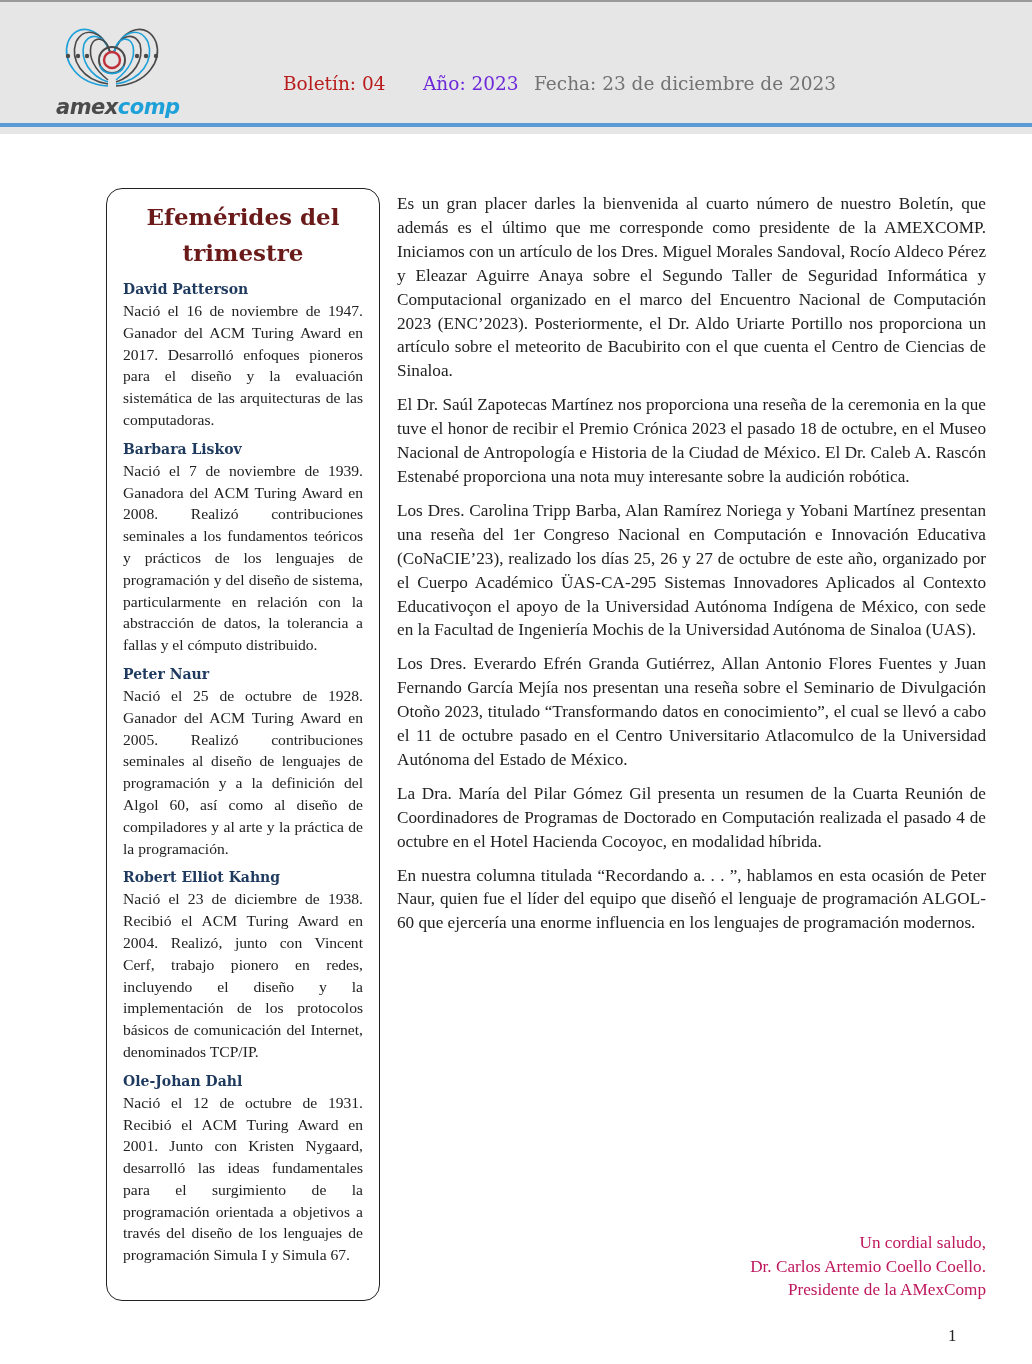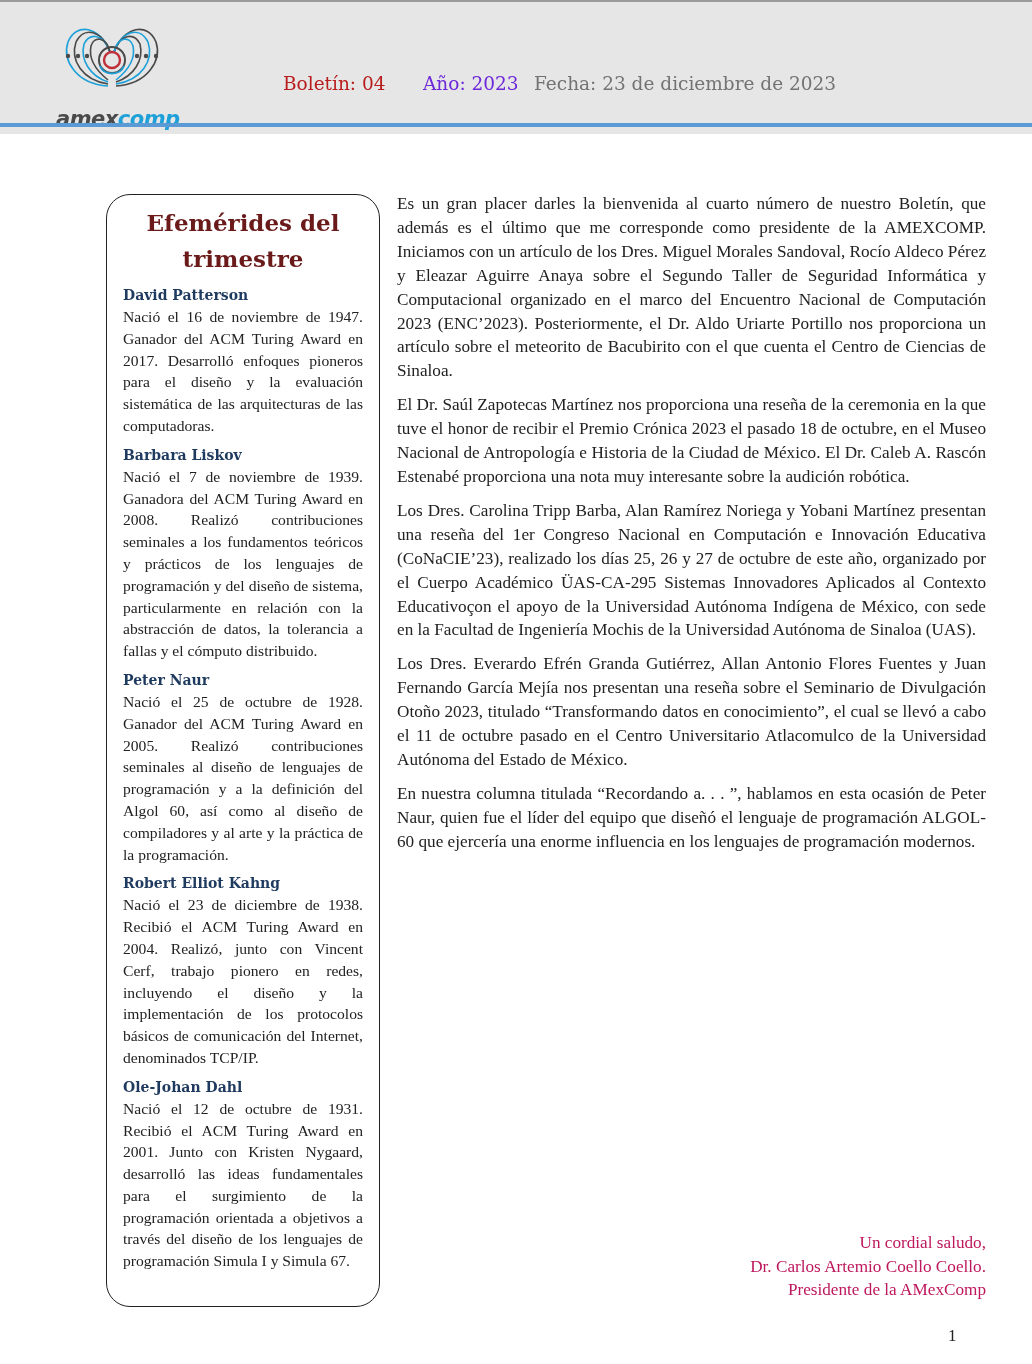--- a/index.html
+++ b/index.html
@@ -10,40 +10,39 @@
   .header {
     position: absolute; left: 0; top: 0; width: 1032px; height: 134px;
     background: #e6e6e6; border-top: 2px solid #9a9a9a; box-sizing: border-box;
   }
   .header-rule {
     position: absolute; left: 0; top: 121px; width: 1032px; height: 4px; background: #5b9bd5;
   }
   .logo { position: absolute; left: 56px; top: 20px; width: 110px; height: 100px; }
   .logo svg { position: absolute; left: 4px; top: 0; }
   .logo-text {
-    position: absolute; left: 0; top: 85px; width: 110px; text-align: center;
+    position: absolute; left: 0; top: 73px; width: 110px; text-align: center;
     font-family: "DejaVu Sans", "Liberation Sans", sans-serif; font-style: italic; font-weight: bold;
     font-size: 21px; letter-spacing: -0.5px;
   }
   .logo-text .a { color: #4a4a4a; }
   .logo-text .b { color: #1ea0d8; }
   .title {
     position: absolute; left: 276px; top: 20px; font-size: 33px; color: #5b9bd5;
     font-family: "DejaVu Serif", serif; letter-spacing: -0.3px; white-space: nowrap;
   }
   .meta { position: absolute; top: 71px; font-size: 18.5px; white-space: nowrap; font-family: "DejaVu Serif", serif; }
   .meta.bol { left: 283px; color: #b91c1c; }
   .meta.ano { left: 423px; color: #6d28d9; }
   .meta.fecha { left: 534px; color: #737373; }
 
   .sidebar {
     position: absolute; left: 106px; top: 188px; width: 274px; height: 1113px;
-    border: 1.5px solid #222; border-radius: 24px; box-sizing: border-box;
+    border: 1.5px solid #222; border-radius: 16px; box-sizing: border-box;
     padding: 10px 16px 0 16px;
-    margin-top: 6px;
   }
   .sidebar h2 {
     margin: 0; text-align: center; color: #6b1a1a; font-size: 23px; font-weight: bold;
     line-height: 36px; font-family: "DejaVu Serif", serif;
   }
   .eph { margin-top: 7px; }
   .eph .name {
     color: #1f3a5f; font-weight: bold; font-size: 14px; line-height: 22px; margin: 0;
     font-family: "DejaVu Serif", serif;
   }
@@ -128,20 +127,21 @@
     <p class="name">Ole-Johan Dahl</p>
     <p class="text">Nació el 12 de octubre de 1931. Recibió el ACM Turing Award en 2001. Junto con Kristen Nygaard, desarrolló las ideas fundamentales para el surgimiento de la programación orientada a objetivos a través del diseño de los lenguajes de programación Simula I y Simula 67.</p>
   </div>
 </div>
 
 <div class="main">
   <p>Es un gran placer darles la bienvenida al cuarto número de nuestro Boletín, que además es el último que me corresponde como presidente de la AMEXCOMP. Iniciamos con un artículo de los Dres. Miguel Morales Sandoval, Rocío Aldeco Pérez y Eleazar Aguirre Anaya sobre el Segundo Taller de Seguridad Informática y Computacional organizado en el marco del Encuentro Nacional de Computación 2023 (ENC’2023). Posteriormente, el Dr. Aldo Uriarte Portillo nos proporciona un artículo sobre el meteorito de Bacubirito con el que cuenta el Centro de Ciencias de Sinaloa.</p>
   <p>El Dr. Saúl Zapotecas Martínez nos proporciona una reseña de la ceremonia en la que tuve el honor de recibir el Premio Crónica 2023 el pasado 18 de octubre, en el Museo Nacional de Antropología e Historia de la Ciudad de México. El Dr. Caleb A. Rascón Estenabé proporciona una nota muy interesante sobre la audición robótica.</p>
   <p>Los Dres. Carolina Tripp Barba, Alan Ramírez Noriega y Yobani Martínez presentan una reseña del 1er Congreso Nacional en Computación e Innovación Educativa (CoNaCIE’23), realizado los días 25, 26 y 27 de octubre de este año, organizado por el Cuerpo Académico ÜAS-CA-295 Sistemas Innovadores Aplicados al Contexto Educativoçon el apoyo de la Universidad Autónoma Indígena de México, con sede en la Facultad de Ingeniería Mochis de la Universidad Autónoma de Sinaloa (UAS).</p>
   <p>Los Dres. Everardo Efrén Granda Gutiérrez, Allan Antonio Flores Fuentes y Juan Fernando García Mejía nos presentan una reseña sobre el Seminario de Divulgación Otoño 2023, titulado “Transformando datos en conocimiento”, el cual se llevó a cabo el 11 de octubre pasado en el Centro Universitario Atlacomulco de la Universidad Autónoma del Estado de México.</p>
+  <p>La Dra. María del Pilar Gómez Gil presenta un resumen de la Cuarta Reunión de Coordinadores de Programas de Doctorado en Computación realizada el pasado 4 de octubre en el Hotel Hacienda Cocoyoc, en modalidad híbrida.</p>
   <p>En nuestra columna titulada “Recordando a. . . ”, hablamos en esta ocasión de Peter Naur, quien fue el líder del equipo que diseñó el lenguaje de programación ALGOL-60 que ejercería una enorme influencia en los lenguajes de programación modernos.</p>
 </div>
 
 <div class="signature">
   <div>Un cordial saludo,</div>
   <div>Dr. Carlos Artemio Coello Coello.</div>
   <div>Presidente de la AMexComp</div>
 </div>
 
 <div class="page-num">1</div>

